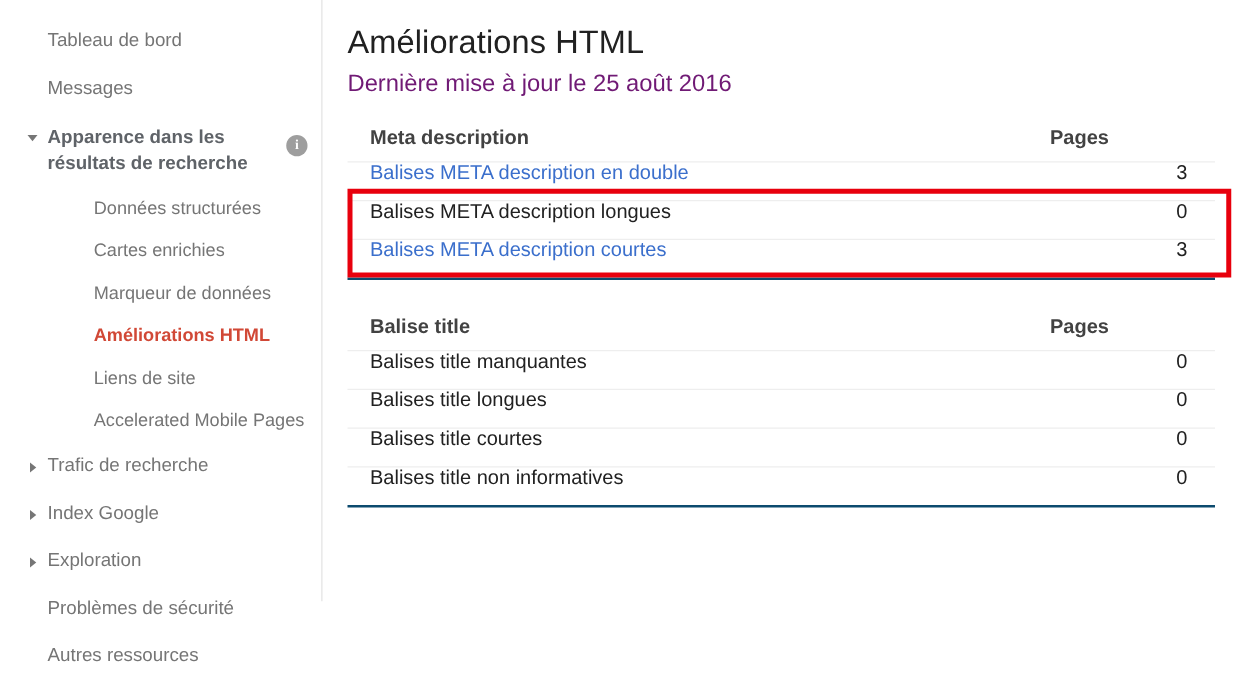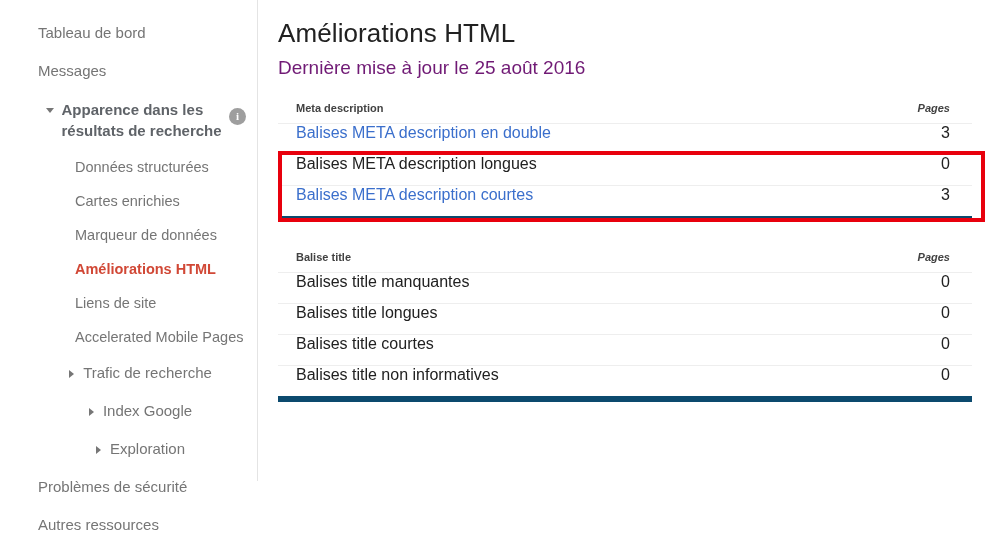--- a/index.html
+++ b/index.html
@@ -48,21 +48,20 @@
 
   .nav-item .label { display: block; }
 
   
   .lvl0 {
     padding: 9px 0 9px 38px;
   }
   
   .lvl0-arrow {
     padding: 9px 0 9px 22px;
-    justify-content: center;
   }
   
   .lvl1 {
     padding: 7px 0 7px 48px;
     font-size: 14.5px;
     margin-left: 27px;
   }
 
   .arrow {
     flex: 0 0 auto;
@@ -167,52 +166,51 @@
     margin-top: 23px;
   }
 
   table.data {
     width: 694px;
     border-collapse: collapse;
     table-layout: fixed;
   }
 
   table.data th {
-    font-size: 11px;
+    font-size: 16px;
     font-weight: bold;
     color: #424242;
     text-align: left;
     padding: 6px 0 9px 18px;
     border-bottom: 1px solid #eeeeee;
     background: #ffffff;
   }
   table.data th.num {
-    text-align: right;
+    text-align: left;
     padding-left: 0;
     padding-right: 22px;
     width: 110px;
-    font-style: italic;
   }
 
   table.data td {
     font-size: 16px;
     color: #212121;
     padding: 0 0 12px 18px;
     border-bottom: 1px solid #eeeeee;
     background: #ffffff;
     vertical-align: middle;
   }
   table.data td.num {
     text-align: right;
     padding-left: 0;
     padding-right: 22px;
     color: #212121;
   }
   table.data tr:last-child td {
-    border-bottom: 6px solid #0c4a6e;
+    border-bottom: 2px solid #0c4a6e;
   }
 
   .row-link {
     color: #3b6fcc;
     text-decoration: none;
     cursor: pointer;
   }
 
   .row-plain {
     color: #212121;

